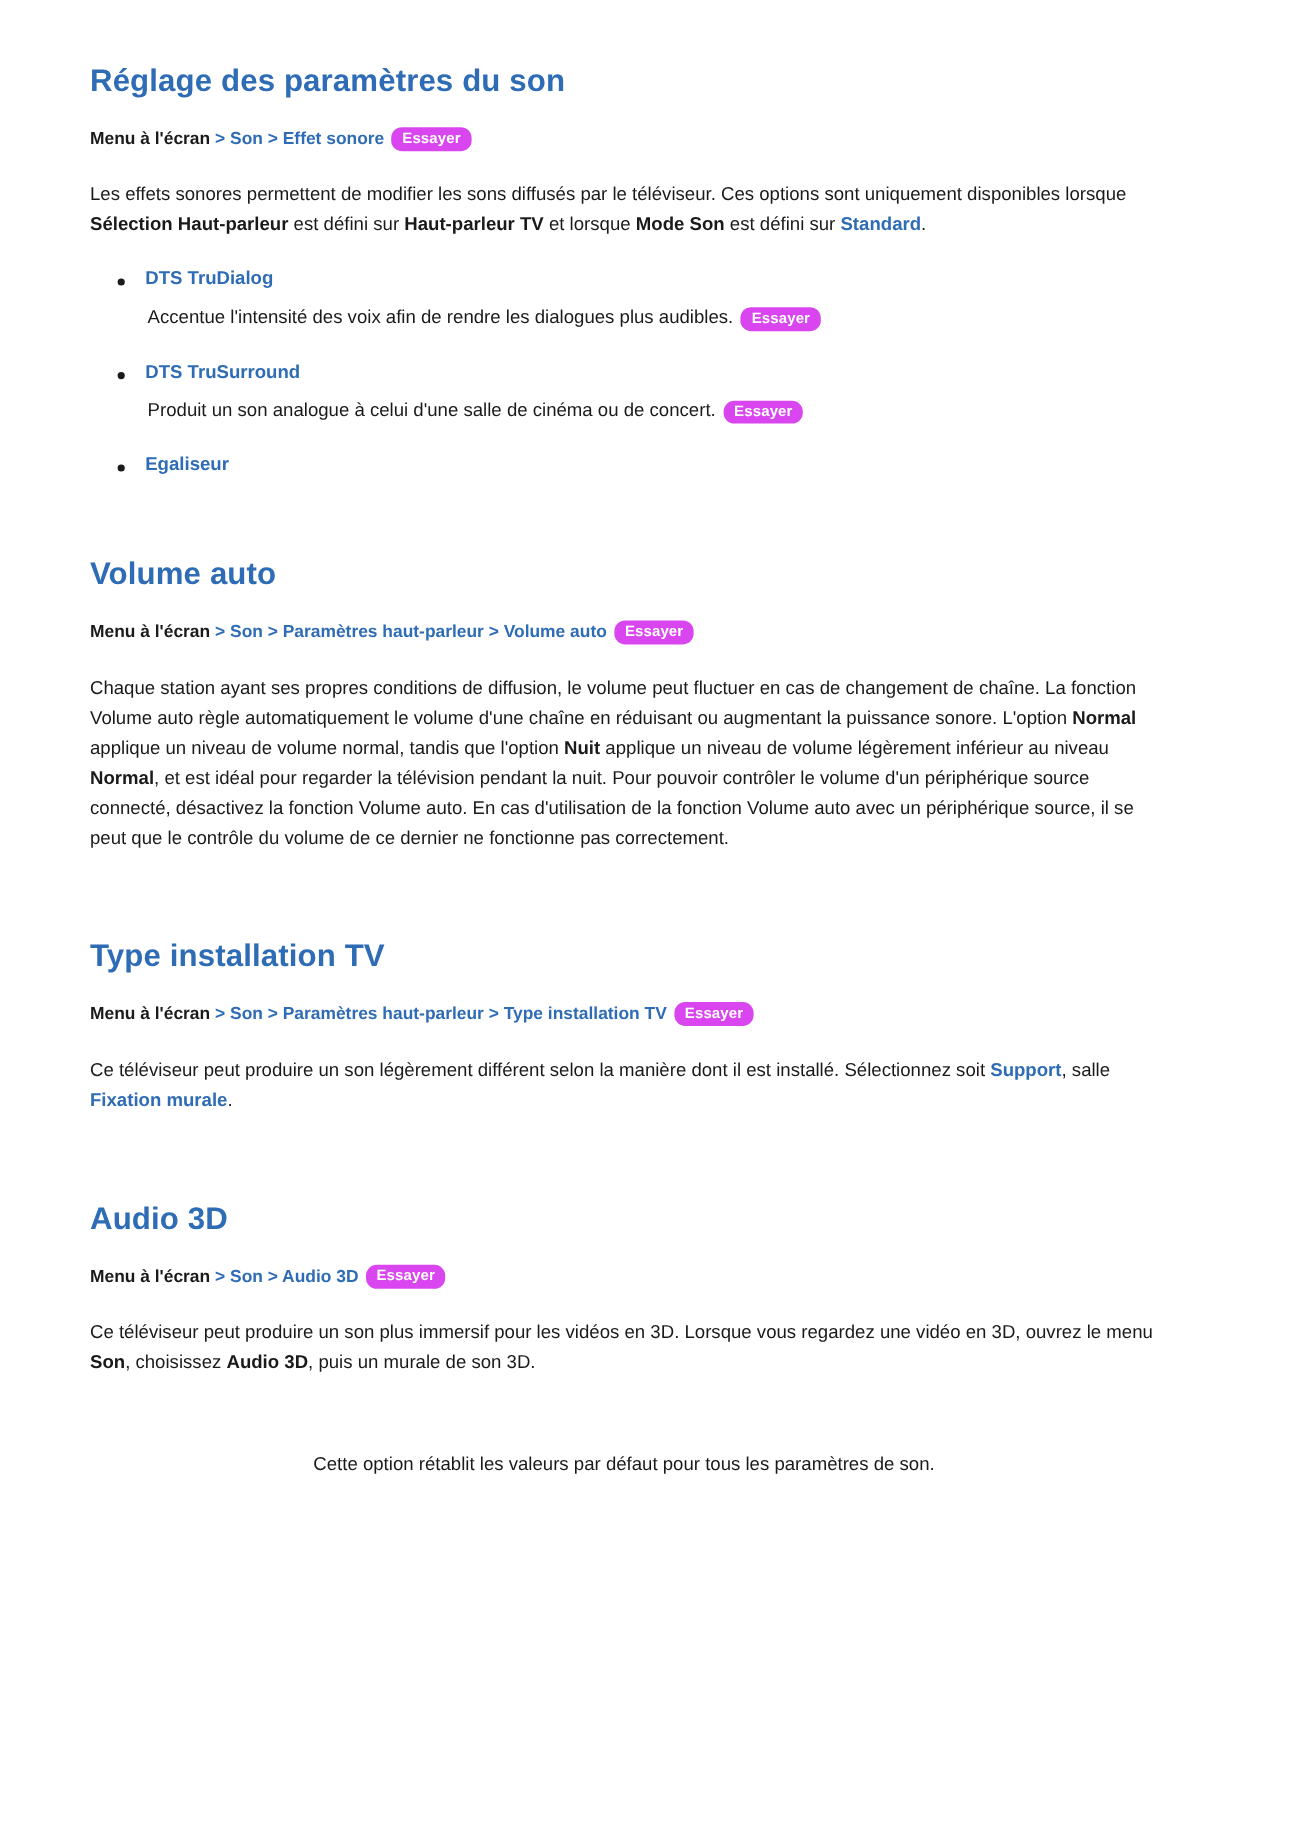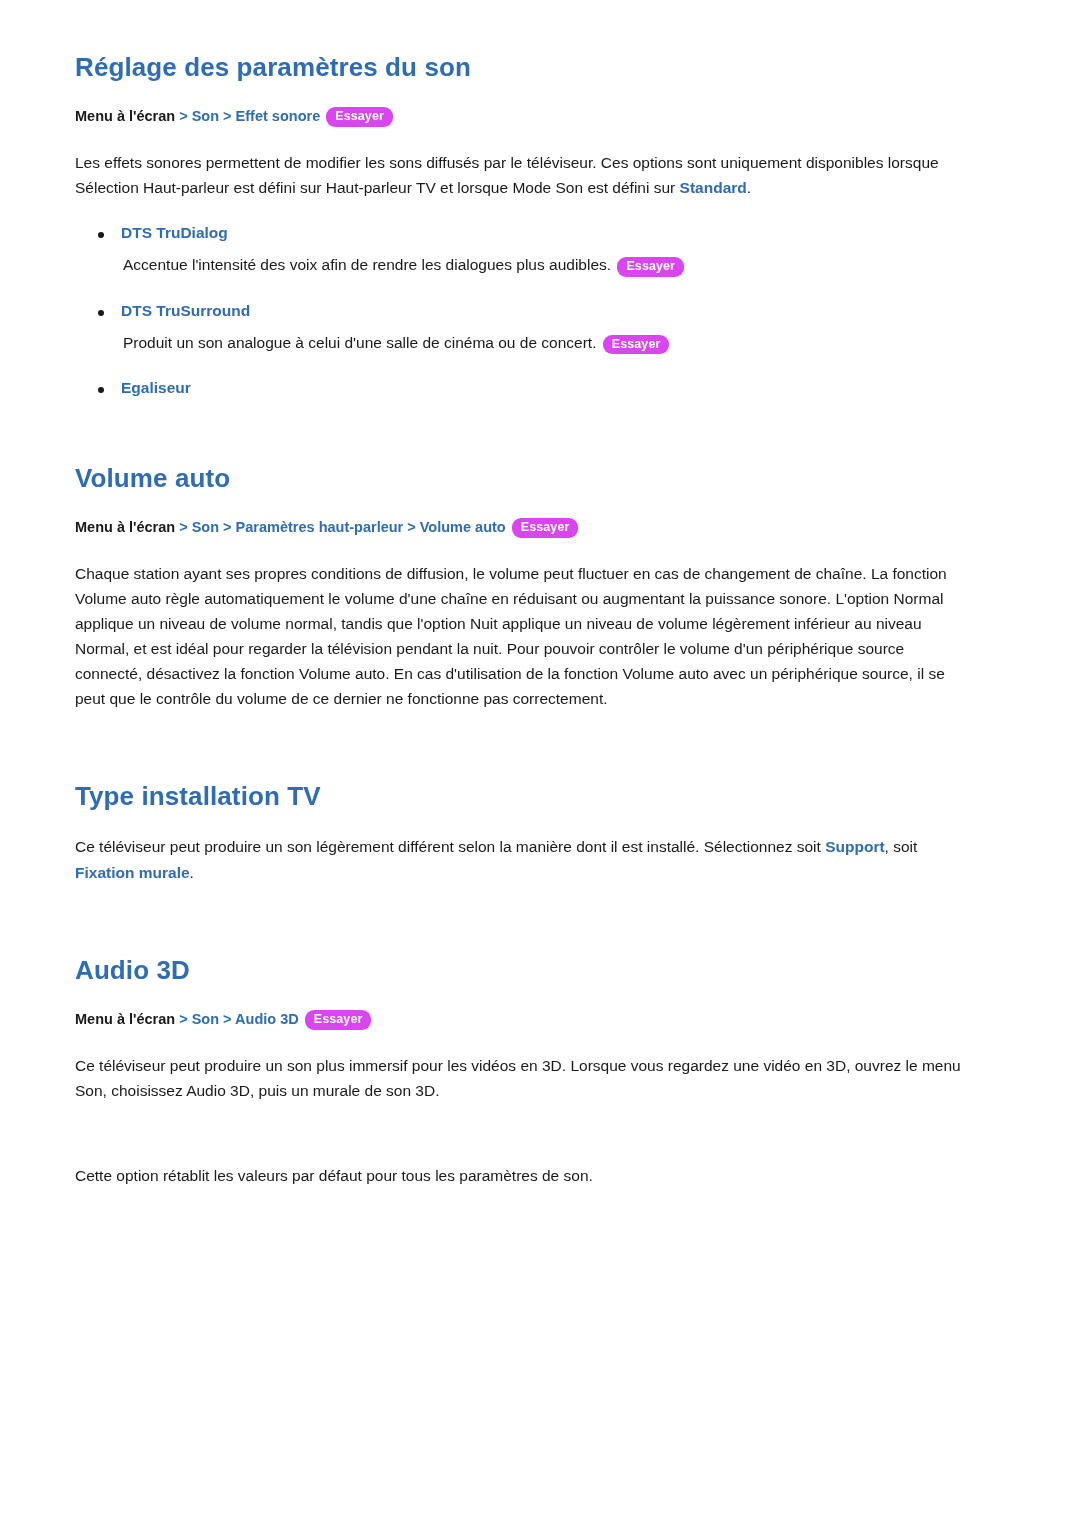--- a/index.html
+++ b/index.html
@@ -64,24 +64,24 @@
   }
   .essayer.inflow { vertical-align: 0px; }
 
   p.body {
     font-size: 15.5px;
     line-height: 1.62;
     margin: 0 0 14px 0;
     color: #1a1a1a;
     text-align: left;
   }
-  p.body.tight { margin-bottom: 11px; }
+  p.body.tight { margin-bottom: 11px; text-align: center; }
 
   b.blue { color: #2e6cb5; font-weight: bold; }
-  b.dark { color: #1a1a1a; font-weight: normal; text-align: right; }
+  b.dark { color: #1a1a1a; font-weight: bold; text-align: right; }
 
   ul.bullets {
     list-style: none;
     margin: 0;
     padding: 0;
   }
   ul.bullets > li { margin: 0 0 0 0; }
   .bullet-head {
     position: relative;
     padding-left: 46px;
@@ -159,22 +159,32 @@
       </div>
 
       <p class="body"><span>Chaque station ayant ses propres conditions de diffusion, le volume peut fluctuer en cas de changement de chaîne. La fonction Volume auto règle automatiquement le volume d'une chaîne en réduisant ou augmentant la puissance sonore. L'option </span><b class="dark">Normal</b><span> applique un niveau de volume normal, tandis que l'option </span><b class="dark">Nuit</b><span> applique un niveau de volume légèrement inférieur au niveau </span><b class="dark">Normal</b><span>, et est idéal pour regarder la télévision pendant la nuit. Pour pouvoir contrôler le volume d'un périphérique source connecté, désactivez la fonction Volume auto. En cas d'utilisation de la fonction Volume auto avec un périphérique source, il se peut que le contrôle du volume de ce dernier ne fonctionne pas correctement.</span></p>
     </div>
 
     <div class="spacer-lg"></div>
 
     <div class="block">
       <h1 class="section-title">Type installation TV</h1>
 
-
-      <p class="body"><span>Ce téléviseur peut produire un son légèrement différent selon la manière dont il est installé. Sélectionnez soit </span><b class="blue">Support</b><span>, soit </span><b class="blue">Fixation murale</b><span>.</span></p>
+      <div class="breadcrumb">
+        <span class="bc-dark">Menu à l'écran</span>
+        <span class="bc-sep">&gt;</span>
+        <span class="bc-blue">Son</span>
+        <span class="bc-sep">&gt;</span>
+        <span class="bc-blue">Paramètres haut-parleur</span>
+        <span class="bc-sep">&gt;</span>
+        <span class="bc-blue">Type installation TV</span>
+        <span class="essayer">Essayer</span>
+      </div>
+
+      <p class="body"><span>Ce téléviseur peut produire un son légèrement différent selon la manière dont il est installé. Sélectionnez soit </span><b class="blue">Support</b><span>, salle </span><b class="blue">Fixation murale</b><span>.</span></p>
     </div>
 
     <div class="spacer-lg"></div>
 
     <div class="block">
       <h1 class="section-title">Audio 3D</h1>
 
       <div class="breadcrumb">
         <span class="bc-dark">Menu à l'écran</span>
         <span class="bc-sep">&gt;</span>

